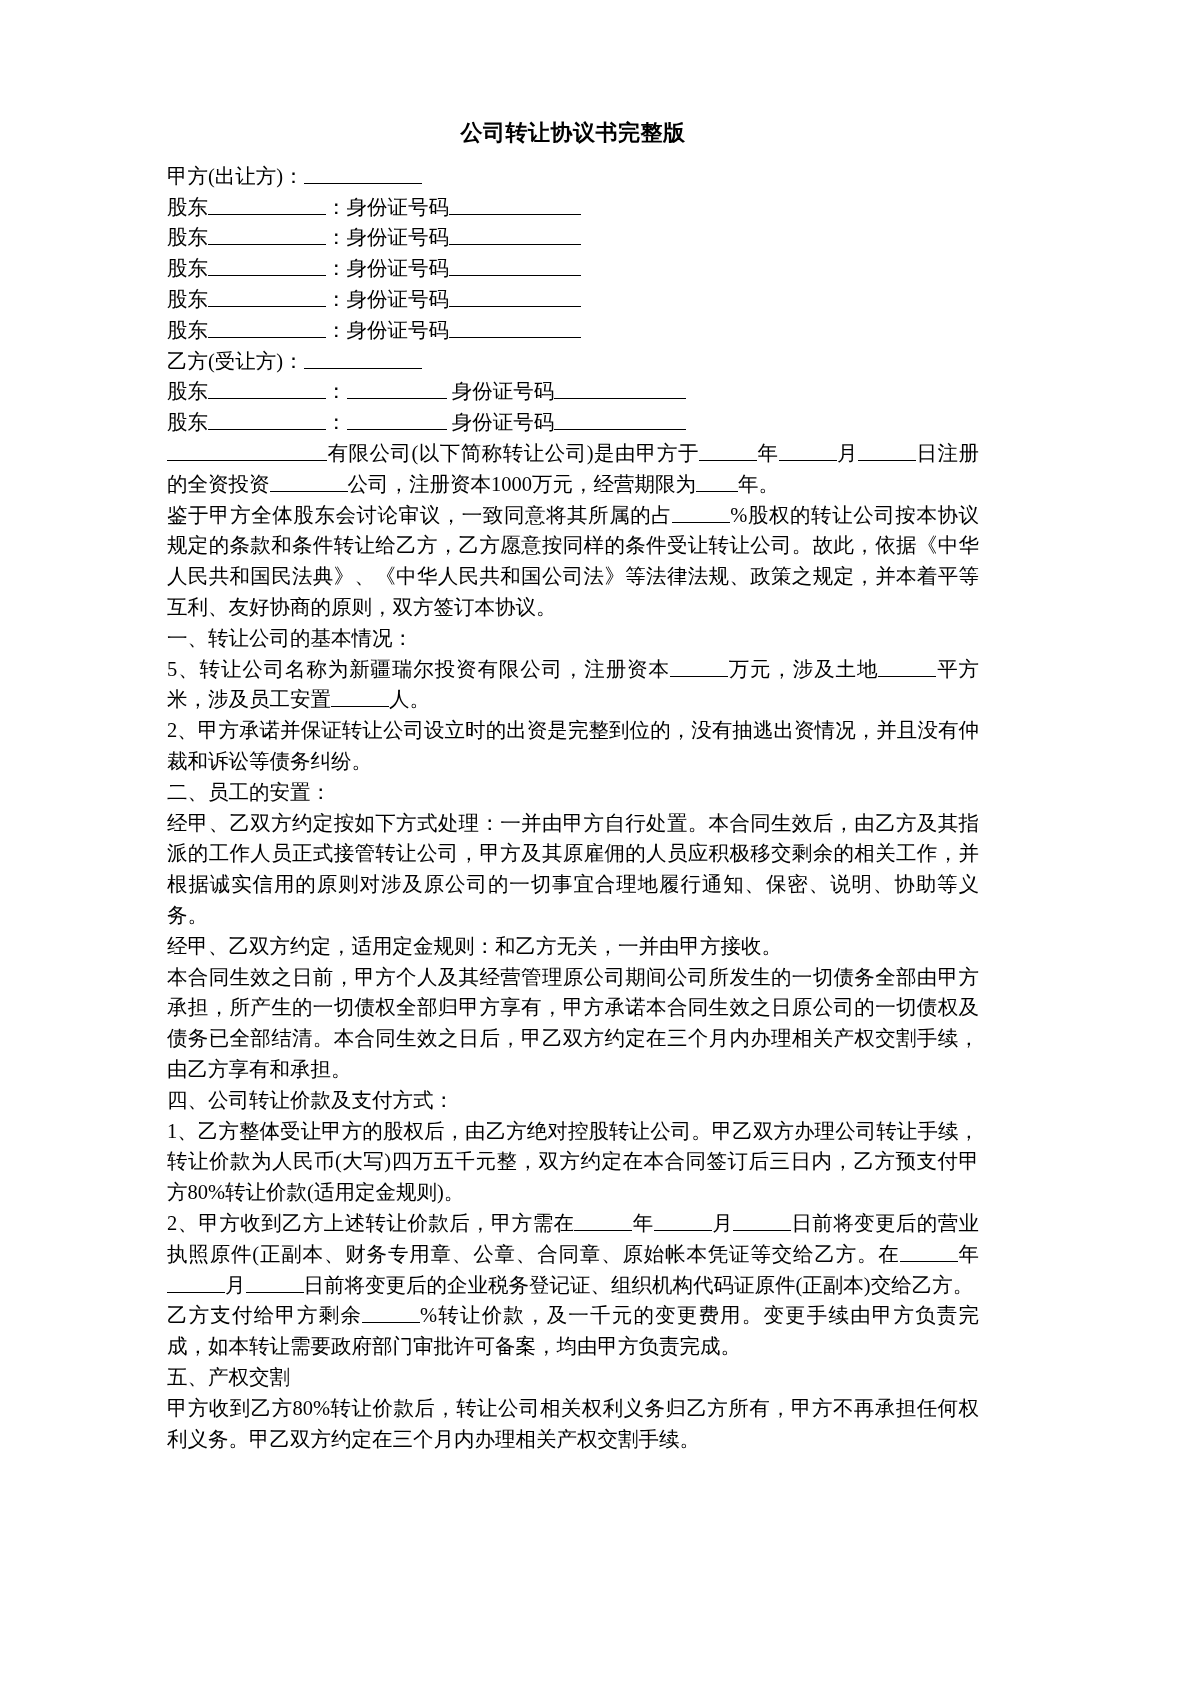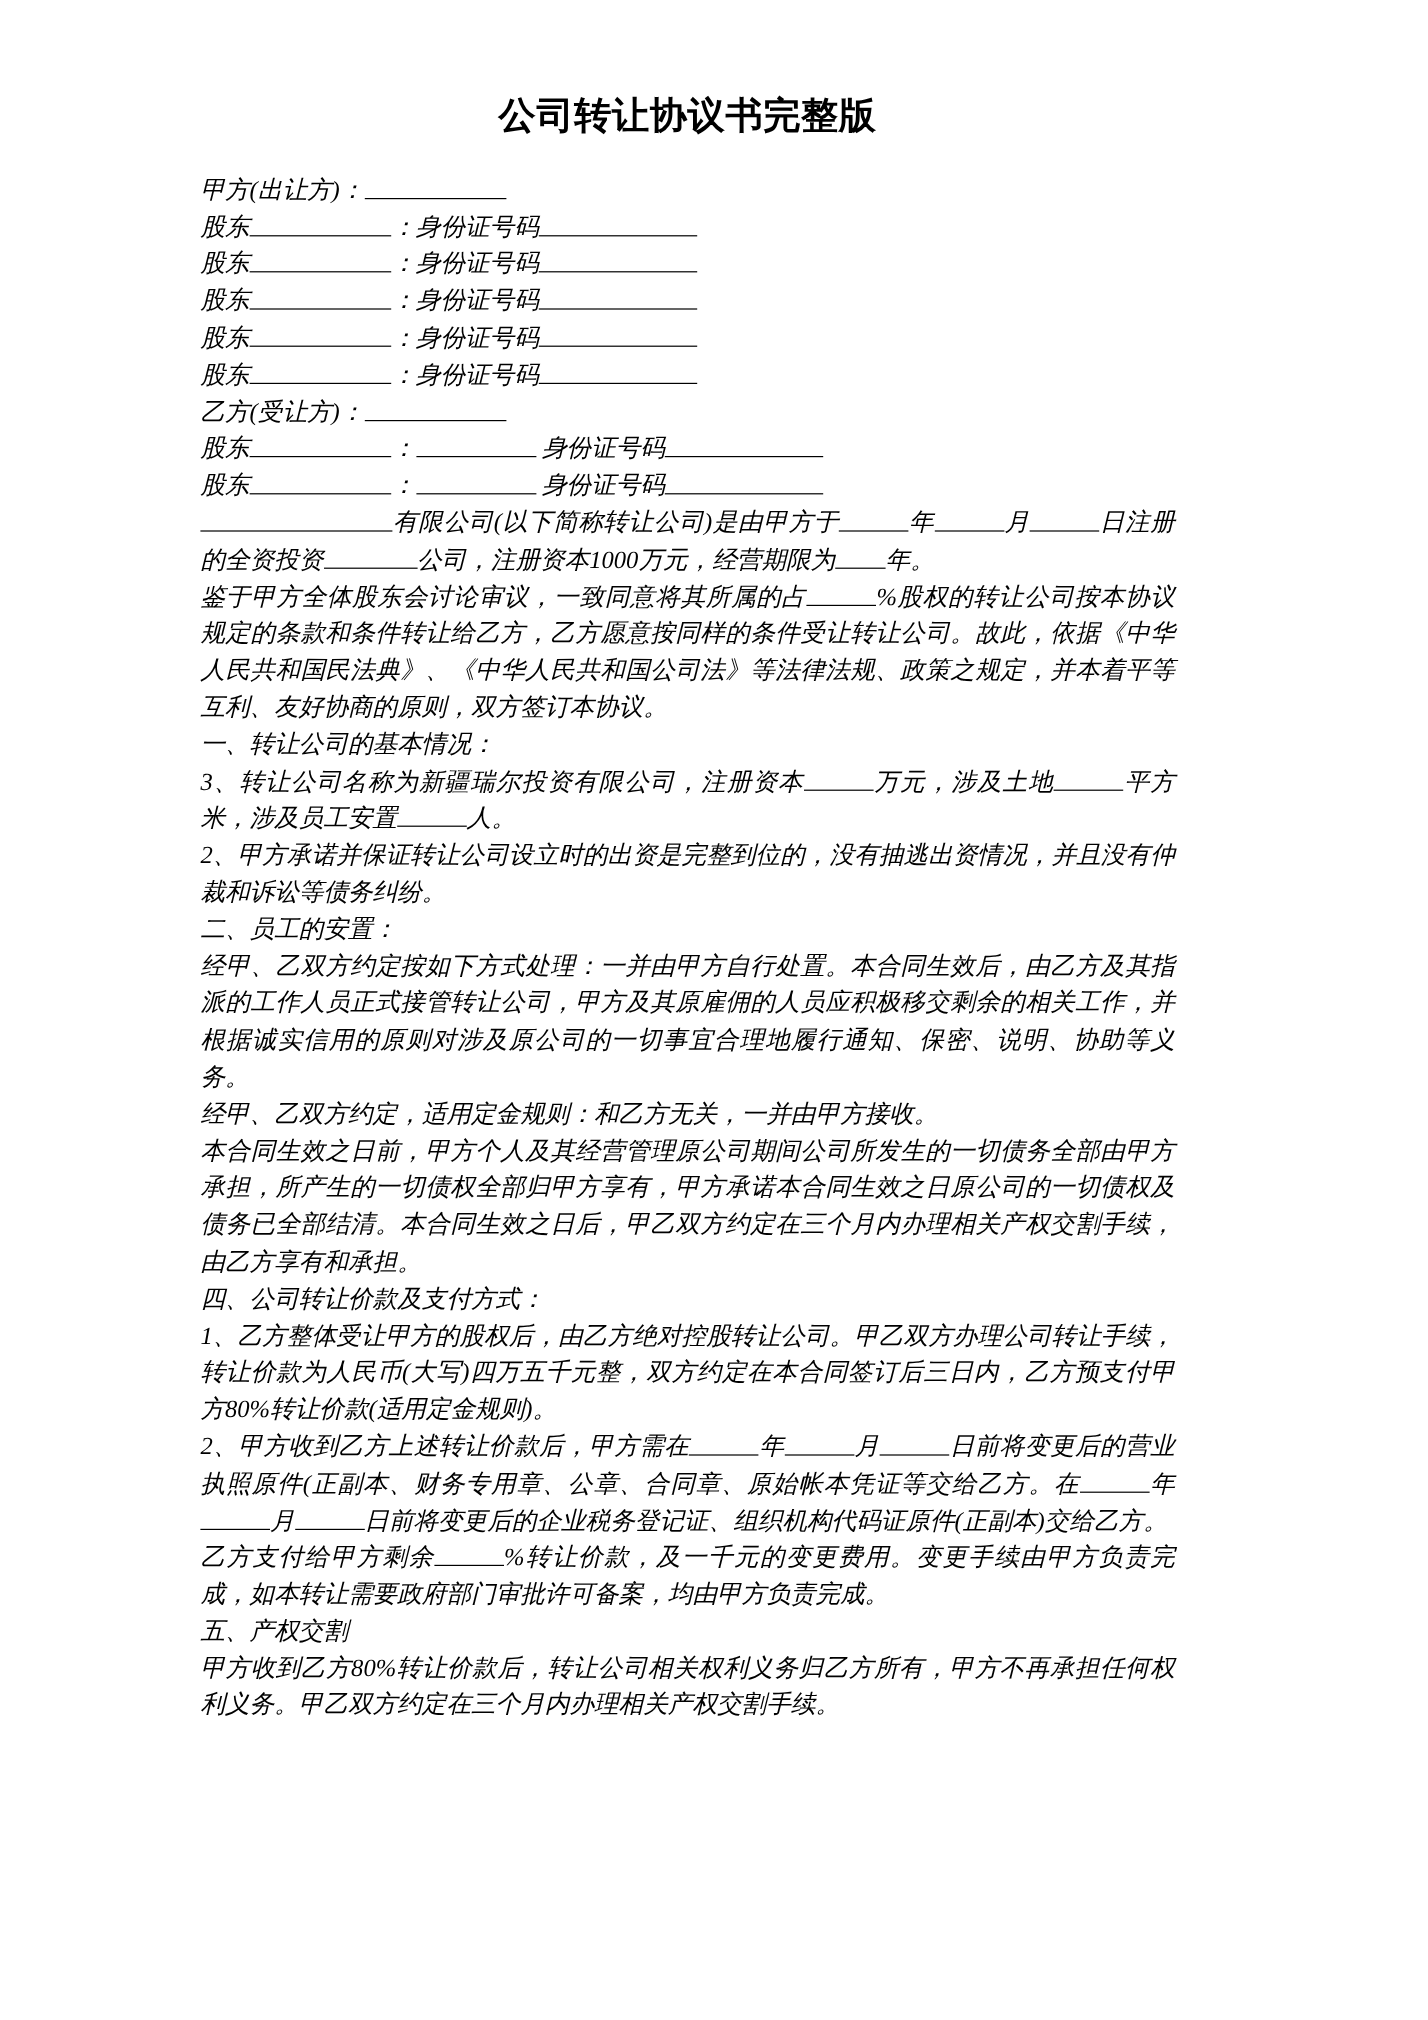--- a/index.html
+++ b/index.html
@@ -22,38 +22,37 @@
     padding: 0;
   }
   .content {
     position: absolute;
     left: 167px;
     top: 0;
     width: 812px;
   }
   .doc-title {
     text-align: center;
-    font-size: 31px;
+    font-size: 22px;
     font-weight: bold;
     letter-spacing: 0.5px;
-    margin: 14px;
-    padding-top: 64px;
+    margin: 0;
+    padding-top: 120px;
     padding-bottom: 14px;
     line-height: 1.22;
     font-family: "Liberation Serif", "DejaVu Serif", serif;
   }
   .line {
     font-size: 20.5px;
     line-height: 30.8px;
     margin: 0;
     text-align: justify;
     text-justify: inter-ideograph;
     white-space: normal;
     word-break: break-all;
-    font-style: italic;
   }
   .line.nojust {
     text-align: left;
   }
   .blank {
     display: inline-block;
     border-bottom: 1px solid #000;
     vertical-align: baseline;
     height: 0.92em;
     margin-bottom: -1px;
@@ -108,21 +107,21 @@
     <div class="line">
       <span class="blank indent-blank"></span><span>有限公司(以下简称转让公司)是由甲方于</span><span class="blank b-sm"></span><span>年</span><span class="blank b-sm"></span><span>月</span><span class="blank b-sm"></span><span>日注</span><span>册的全资投资</span><span class="blank b-md"></span><span>公司，注册资本1000万元，经营期限为</span><span class="blank b-xs"></span><span>年。</span>
     </div>
 
     <div class="line">
       <span>鉴于甲方全体股东会讨论审议，一致同意将其所属的占</span><span class="blank b-sm"></span><span>%股权的转让公司按本协议规定的条款和条件转让给乙方，乙方愿意按同样的条件受让转让公司。故此，依据《中华人民共和国民法典》、《中华人民共和国公司法》等法律法规、政策之规定，并本着平等互利、友好协商的原则，双方签订本协议。</span>
     </div>
 
     <div class="line nojust">一、转让公司的基本情况：</div>
     <div class="line">
-      <span>3、转让公司名称为新疆瑞尔投资有限公司，注册资本</span><span class="blank b-sm"></span><span>万元，涉及土地</span><span class="blank b-sm"></span><span>平方米，涉及员工安置</span><span class="blank b-sm"></span><span>人。</span>
+      <span>5、转让公司名称为新疆瑞尔投资有限公司，注册资本</span><span class="blank b-sm"></span><span>万元，涉及土地</span><span class="blank b-sm"></span><span>平方米，涉及员工安置</span><span class="blank b-sm"></span><span>人。</span>
     </div>
     <div class="line">2、甲方承诺并保证转让公司设立时的出资是完整到位的，没有抽逃出资情况，并且没有仲裁和诉讼等债务纠纷。</div>
 
     <div class="line nojust">二、员工的安置：</div>
     <div class="line">经甲、乙双方约定按如下方式处理：一并由甲方自行处置。本合同生效后，由乙方及其指派的工作人员正式接管转让公司，甲方及其原雇佣的人员应积极移交剩余的相关工作，并根据诚实信用的原则对涉及原公司的一切事宜合理地履行通知、保密、说明、协助等义务。</div>
 
     <div class="line">经甲、乙双方约定，适用定金规则：和乙方无关，一并由甲方接收。</div>
     <div class="line">本合同生效之日前，甲方个人及其经营管理原公司期间公司所发生的一切债务全部由甲方承担，所产生的一切债权全部归甲方享有，甲方承诺本合同生效之日原公司的一切债权及债务已全部结清。本合同生效之日后，甲乙双方约定在三个月内办理相关产权交割手续，由乙方享有和承担。</div>
 
     <div class="line nojust">四、公司转让价款及支付方式：</div>

